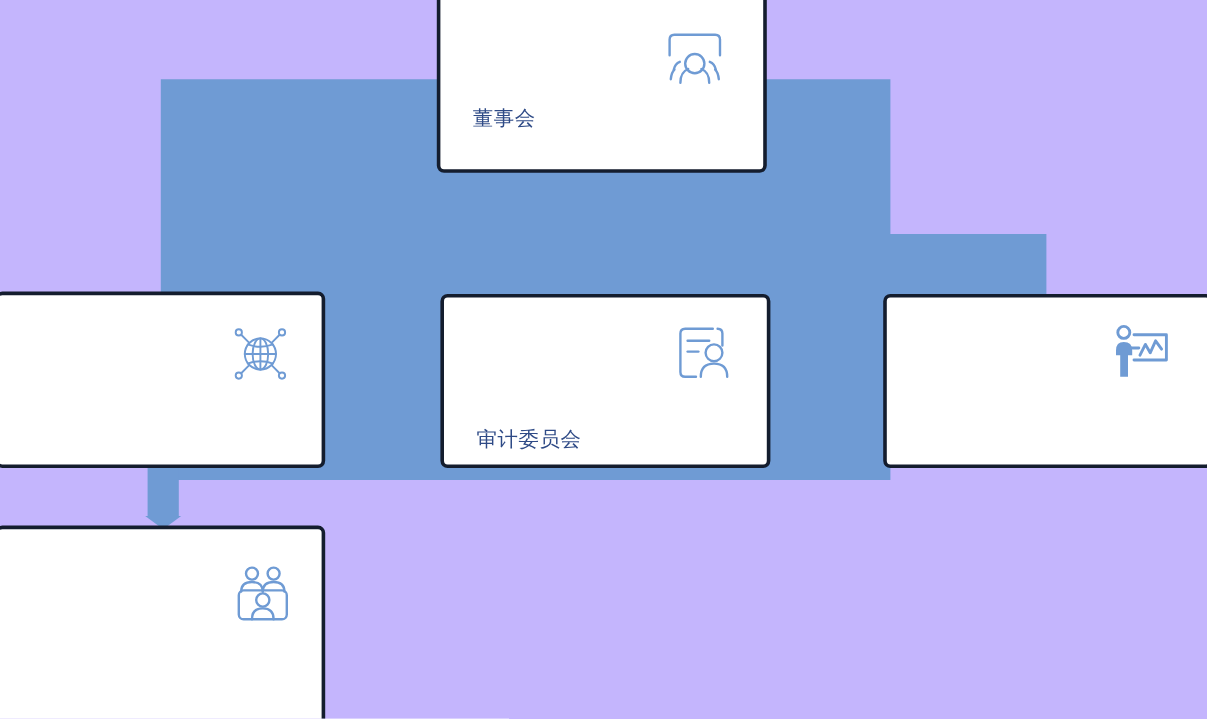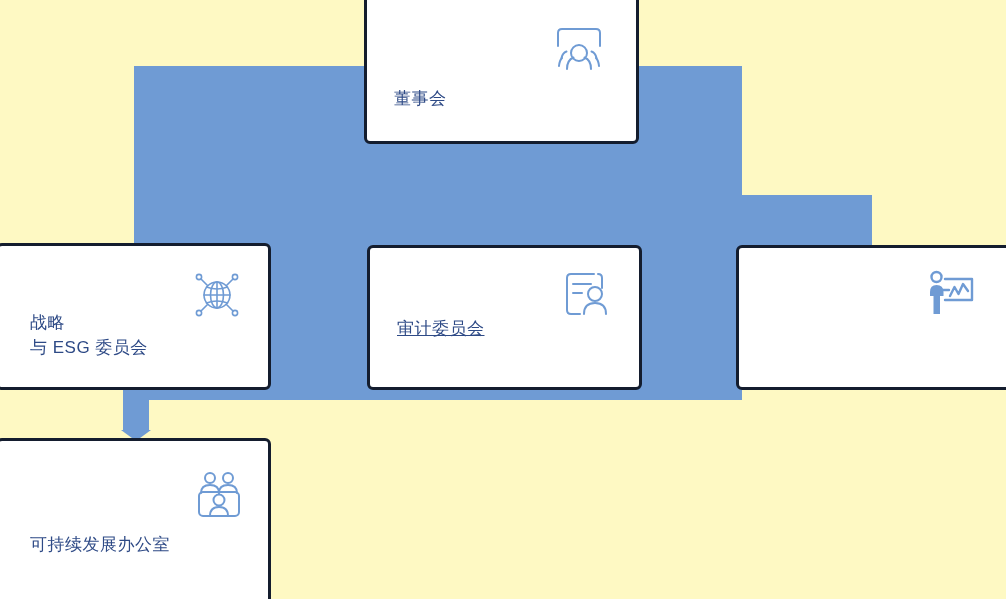--- a/index.html
+++ b/index.html
@@ -7,21 +7,21 @@
     padding: 0;
     background: #ffffff;
   }
   body {
     font-family: "Liberation Sans", "DejaVu Sans", sans-serif;
   }
   #stage {
     position: relative;
     width: 1006px;
     height: 599px;
-    background: #fef9c3;
+    background: #c4b5fd;
     overflow: hidden;
   }
 
   
   .connector-layer {
     position: absolute;
     left: 0;
     top: 0;
     width: 1006px;
     height: 599px;
@@ -120,42 +120,40 @@
         <circle cx="28" cy="31" r="8"></circle>
         <path d="M16 47 Q16 38 22.5 35.5"></path>
         <path d="M40 47 Q40 38 33.5 35.5"></path>
         <path d="M15.5 29.5 Q11.5 31 10.5 36"></path>
         <path d="M40.5 29.5 Q44.5 31 45.5 36"></path>
         <path d="M8 44 Q8.5 38.5 11 36"></path>
         <path d="M48 44 Q47.5 38.5 45 36"></path>
       </svg>
     </div>
 
-    <div class="card-label" style="left:30px; top:310px;">战略
-与 ESG 委员会</div>
     <div class="card-icon" style="left:189px; top:267px;">
       <svg viewBox="0 0 56 56" fill="none" stroke="#6f9bd4" stroke-width="1.6" stroke-linecap="round" stroke-linejoin="round">
         <circle cx="28" cy="28" r="13"></circle>
         <ellipse cx="28" cy="28" rx="6.5" ry="13"></ellipse>
         <path d="M15 28 L41 28"></path>
         <path d="M28 15 L28 41"></path>
         <path d="M17.5 20 Q28 24 38.5 20"></path>
         <path d="M17.5 36 Q28 32 38.5 36"></path>
         <path d="M18.5 18.5 L12 12"></path>
         <path d="M37.5 18.5 L44 12"></path>
         <path d="M18.5 37.5 L12 44"></path>
         <path d="M37.5 37.5 L44 44"></path>
         <circle cx="10" cy="10" r="2.6"></circle>
         <circle cx="46" cy="10" r="2.6"></circle>
         <circle cx="10" cy="46" r="2.6"></circle>
         <circle cx="46" cy="46" r="2.6"></circle>
       </svg>
     </div>
 
-    <div class="card-label" style="left:397px; top:316px;text-decoration:underline;">审计委员会</div>
+    <div class="card-label" style="left:397px; top:354px;">审计委员会</div>
     <div class="card-icon" style="left:558px; top:266px;">
       <svg viewBox="0 0 56 56" fill="none" stroke="#6f9bd4" stroke-width="2" stroke-linecap="round" stroke-linejoin="round">
         <path d="M36 8 L13 8 Q9 8 9 12 L9 44 Q9 48 13 48 L22 48"></path>
         <path d="M40 8 Q44 8 44 12 L44 22"></path>
         <path d="M15 18 L33 18"></path>
         <path d="M15 27 L24 27"></path>
         <circle cx="37" cy="28" r="7"></circle>
         <path d="M26 48 Q26 37 37 37 Q48 37 48 48"></path>
       </svg>
     </div>
@@ -163,21 +161,20 @@
     <div class="card-icon" style="left:923px; top:266px;">
       <svg viewBox="0 0 56 56" fill="none" stroke="#6f9bd4" stroke-width="2.4" stroke-linecap="round" stroke-linejoin="round">
         <circle cx="13.5" cy="11" r="5"></circle>
         <path d="M13.5 19 Q7 19 7 26 L7 30 L10.5 30 L10.5 48 L17 48 L17 30 L20.5 30 L20.5 26 Q20.5 19 13.5 19 Z" fill="#6f9bd4" stroke="none"></path>
         <path d="M20 24 L26 24"></path>
         <path d="M22 13 L49 13 L49 34 L22 34"></path>
         <path d="M27 30 L31.5 21 L35.5 28 L40 18 L45 25"></path>
       </svg>
     </div>
 
-    <div class="card-label" style="left:30px; top:532px;">可持续发展办公室</div>
     <div class="card-icon" style="left:191px; top:469px;">
       <svg viewBox="0 0 56 56" fill="none" stroke="#6f9bd4" stroke-width="2" stroke-linecap="round" stroke-linejoin="round">
         <circle cx="19" cy="9" r="5"></circle>
         <circle cx="37" cy="9" r="5"></circle>
         <path d="M10 24 Q10 16 19 16 Q28 16 28 24"></path>
         <path d="M28 24 Q28 16 37 16 Q46 16 46 24"></path>
         <rect x="8" y="23" width="40" height="24" rx="4"></rect>
         <circle cx="28" cy="31" r="5.5"></circle>
         <path d="M19 47 Q19 38 28 38 Q37 38 37 47"></path>
       </svg>

